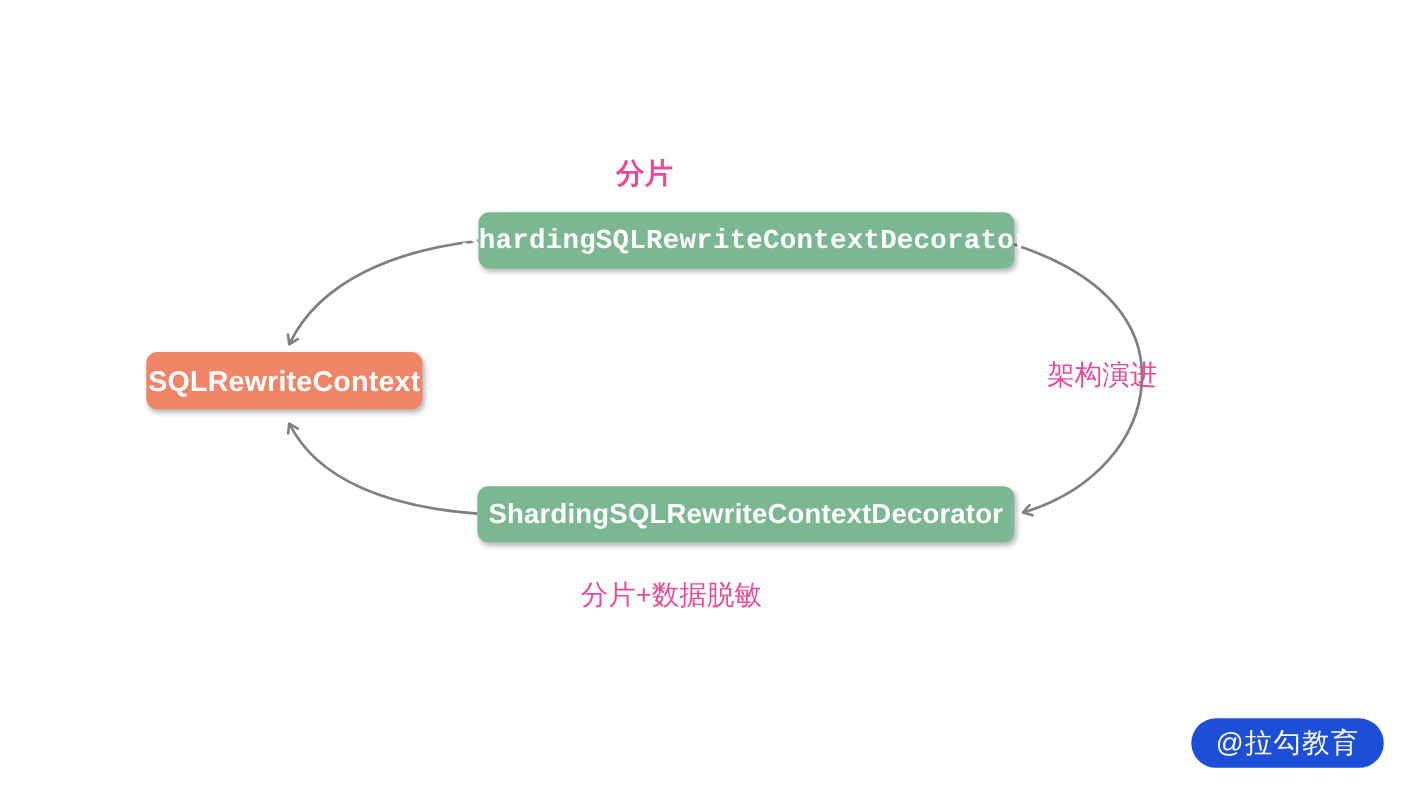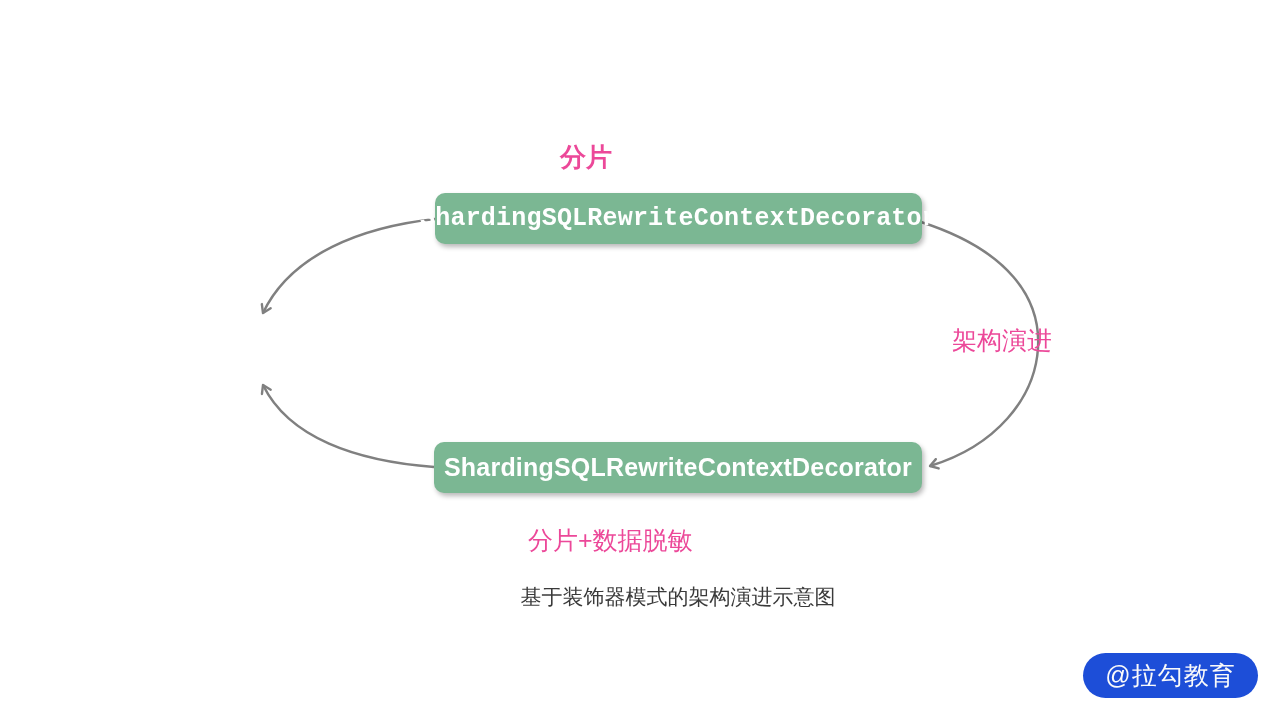--- a/index.html
+++ b/index.html
@@ -102,28 +102,30 @@
     <path d="M 434 467 C 356 461, 289 438, 263 385" fill="none" stroke="#808080" stroke-width="2.5" marker-end="url(#arrowhead)"></path>
     <path d="M 921 222 C 1008 250, 1041 298, 1038 348 C 1035 398, 996 446, 930 466" fill="none" stroke="#808080" stroke-width="2.5" marker-end="url(#arrowhead)"></path>
   </svg>
 
   <div class="dlabel label-top">分片</div>
 
   <div class="node node-green node-sharding">
     <span>ShardingSQLRewriteContextDecorator</span>
   </div>
 
+  <div class="node node-orange node-core">
+    <span>SQLRewriteContext</span>
+  </div>
 
   <div class="dlabel label-right">架构演进</div>
 
   <div class="node node-green node-encrypt">
     <span>ShardingSQLRewriteContextDecorator</span>
   </div>
 
   <div class="dlabel label-bottom">分片+数据脱敏</div>
 
-  <div class="caption">基于装饰器模式的架构演进示意图</div>
 
   <div class="watermark">
     <span>@拉勾教育</span>
   </div>
 
 </div>
 
 </body></html>

